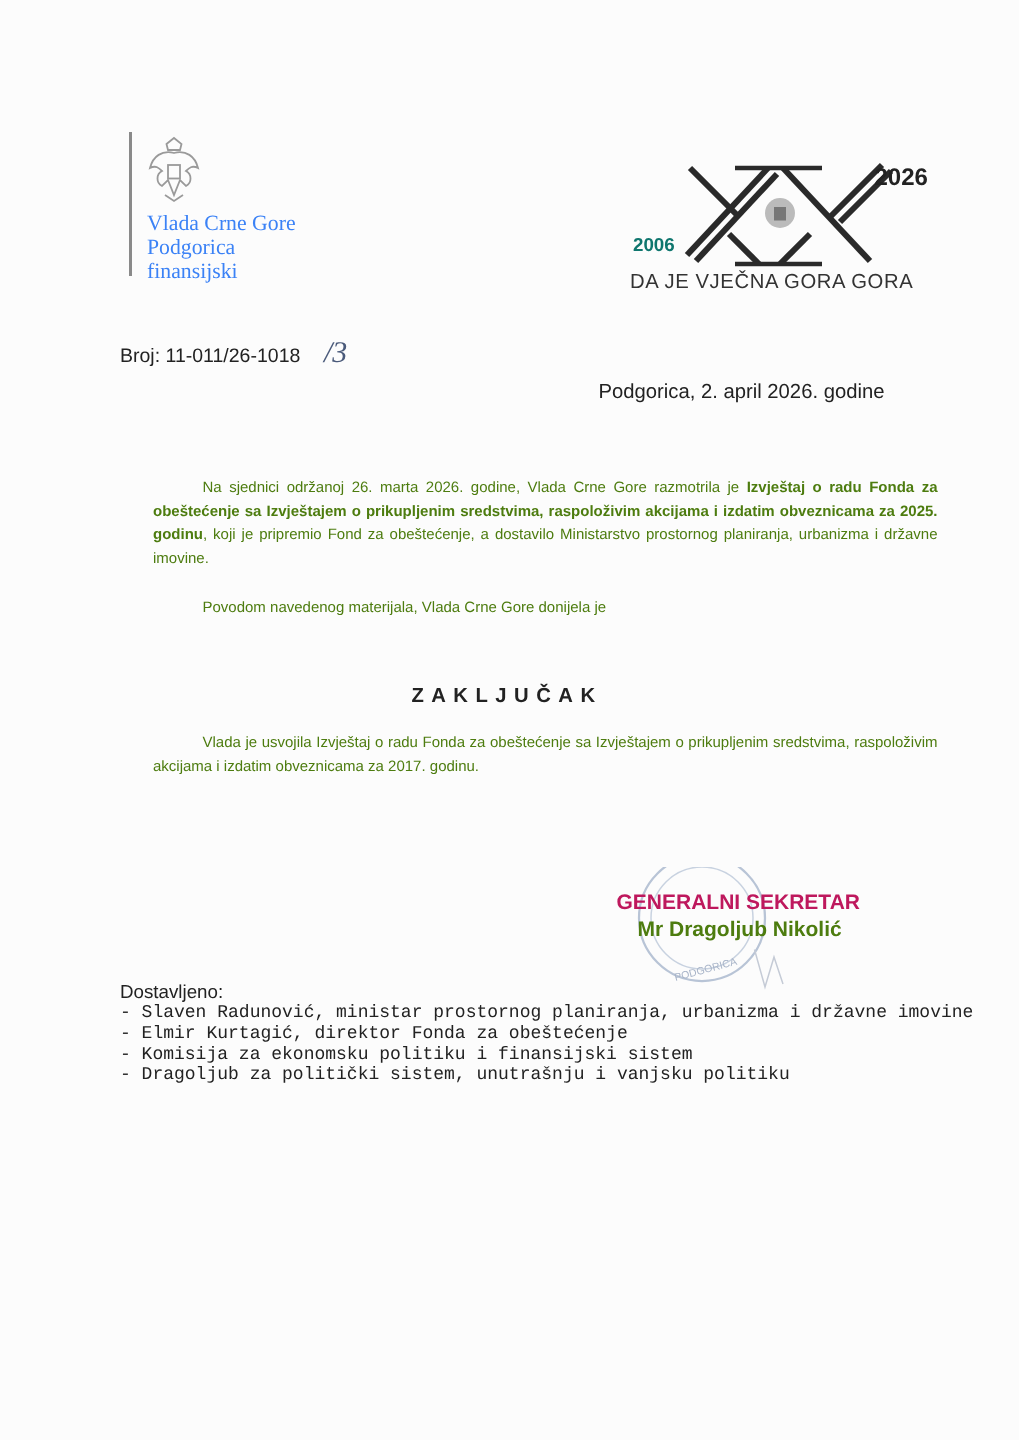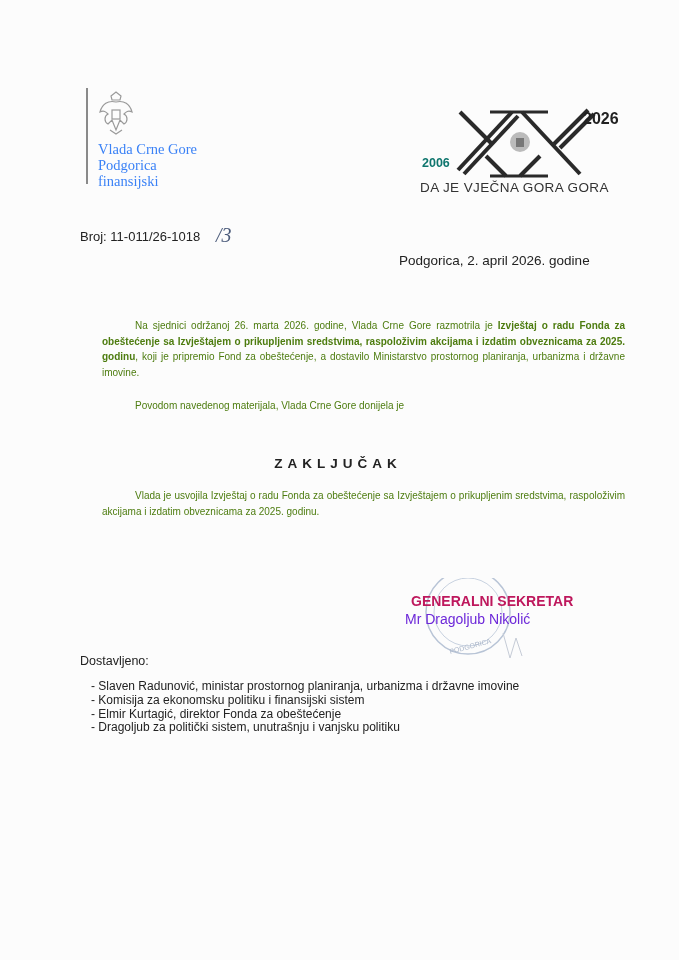--- a/index.html
+++ b/index.html
@@ -25,24 +25,24 @@
   .para { left: 86px; width: 523px; font-size: 10px; line-height: 15.6px; text-align: justify; color: #4d7c0f; margin-left: 16px; }
   .indent { text-indent: 33px; }
   #p1 { top: 318px; }
   #p2 { top: 398px; }
   #title { left: 0; width: 676px; top: 456px; text-align: center; font-weight: bold; font-size: 13.5px; letter-spacing: 5px; }
   #p3 { top: 488px; }
   b { font-weight: bold; }
   
   #stamp { left: 408px; top: 578px; width: 130px; height: 90px; }
   #sig-title { left: 411px; top: 593px; font-weight: bold; font-size: 14px; color: #be185d; }
-  #sig-name { left: 405px; top: 611px; font-weight: normal; font-size: 14px; color: #6d28d9; }
+  #sig-name { left: 425px; top: 611px; font-weight: bold; font-size: 14px; color: #4d7c0f; }
   
   #dist-head { left: 80px; top: 654px; font-weight: normal; font-size: 12.5px; }
-  #dist-list { left: 80px; top: 669px; font-size: 12px; line-height: 13.8px; margin: 11px; padding: 0; list-style: none; }
+  #dist-list { left: 80px; top: 669px; font-size: 12px; line-height: 13.8px; margin: 0; padding: 0; list-style: none; font-family: Liberation Mono, monospace; }
   #dist-list li::before { content: "- "; }
 </style>
 </head>
 <body>
 
 <div id="gov-bar" class="abs"></div>
 <svg id="gov-crest" class="abs" viewBox="0 0 40 46">
   <g fill="none" stroke="#9a9a9a" stroke-width="1.2">
     <path d="M15 6 L20 2 L25 6 L24 10 L16 10 Z"></path>
     <path d="M20 12 C12 10 6 14 4 22 C8 20 10 22 12 24 C8 26 8 32 12 34 L16 30 L20 40 L24 30 L28 34 C32 32 32 26 28 24 C30 22 32 20 36 22 C34 14 28 10 20 12 Z"></path>
@@ -84,30 +84,30 @@
 <div id="ref-num" class="abs">Broj: 11-011/26-1018</div>
 <div id="ref-mark" class="abs">/3</div>
 <div id="ref-date" class="abs">Podgorica, 2. april 2026. godine</div>
 
 <div id="p1" class="abs para indent"><span>Na sjednici održanoj 26. marta 2026. godine, Vlada Crne Gore razmotrila je </span><b>Izvještaj o radu Fonda za obeštećenje sa Izvještajem o prikupljenim sredstvima, raspoloživim akcijama i izdatim obveznicama za 2025. godinu</b><span>, koji je pripremio Fond za obeštećenje, a dostavilo Ministarstvo prostornog planiranja, urbanizma i državne imovine.</span></div>
 
 <div id="p2" class="abs para indent">Povodom navedenog materijala, Vlada Crne Gore donijela je</div>
 
 <div id="title" class="abs">ZAKLJUČAK</div>
 
-<div id="p3" class="abs para indent">Vlada je usvojila Izvještaj o radu Fonda za obeštećenje sa Izvještajem o prikupljenim sredstvima, raspoloživim akcijama i izdatim obveznicama za 2025. godinu.</div>
+<div id="p3" class="abs para indent">Vlada je usvojila Izvještaj o radu Fonda za obeštećenje sa Izvještajem o prikupljenim sredstvima, raspoloživim akcijama i izdatim obveznicama za 2017. godinu.</div>
 
 <svg id="stamp" class="abs" viewBox="0 0 130 90">
   <circle cx="60" cy="34" r="42" fill="none" stroke="#b8c4d6" stroke-width="1.5"></circle>
   <circle cx="60" cy="34" r="34" fill="none" stroke="#c8d2e0" stroke-width="1"></circle>
   <path d="M95 55 L102 80 L108 60 L114 78" fill="none" stroke="#c5cbd6" stroke-width="1"></path>
   <text x="42" y="74" font-size="7" fill="#a8b4c8" font-family="Liberation Sans, sans-serif" transform="rotate(-15 50 74)">PODGORICA</text>
 </svg>
 <div id="sig-title" class="abs">GENERALNI SEKRETAR</div>
 <div id="sig-name" class="abs">Mr Dragoljub Nikolić</div>
 
 <div id="dist-head" class="abs">Dostavljeno:</div>
 <ul id="dist-list" class="abs">
   <li>Slaven Radunović, ministar prostornog planiranja, urbanizma i državne imovine</li>
+  <li>Elmir Kurtagić, direktor Fonda za obeštećenje</li>
   <li>Komisija za ekonomsku politiku i finansijski sistem</li>
-  <li>Elmir Kurtagić, direktor Fonda za obeštećenje</li>
   <li>Dragoljub za politički sistem, unutrašnju i vanjsku politiku</li>
 </ul>
 
 </body></html>

